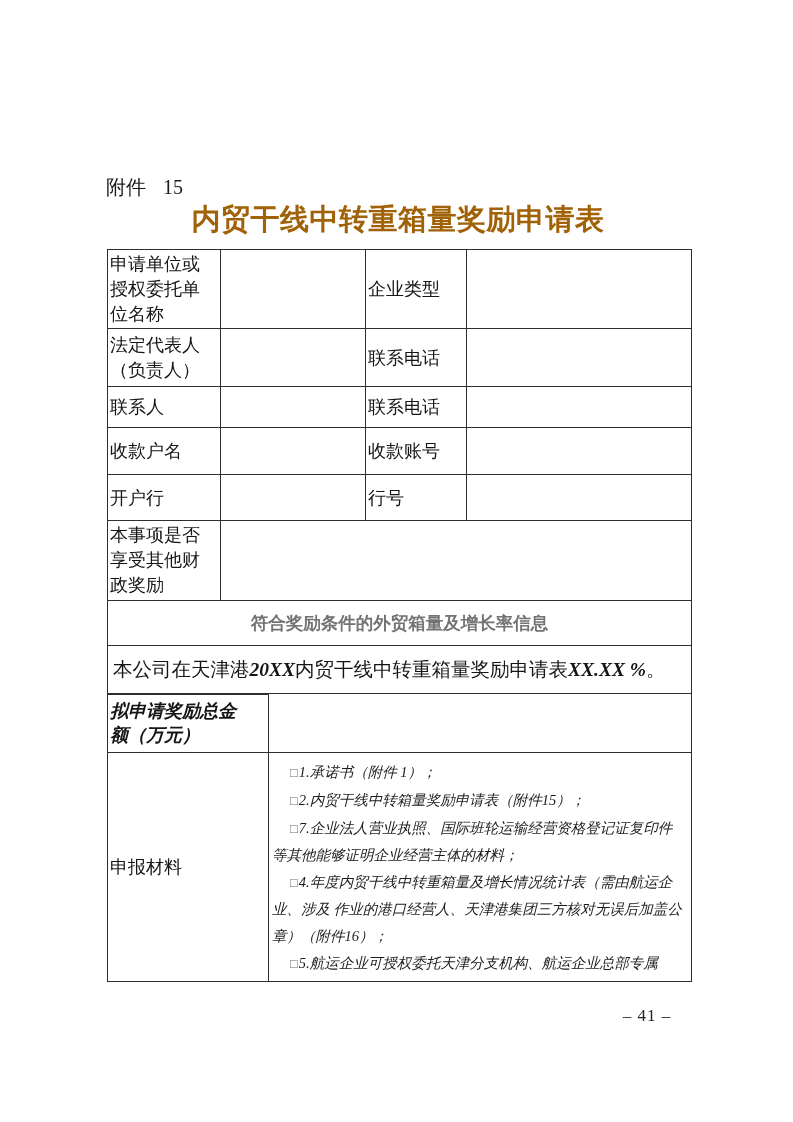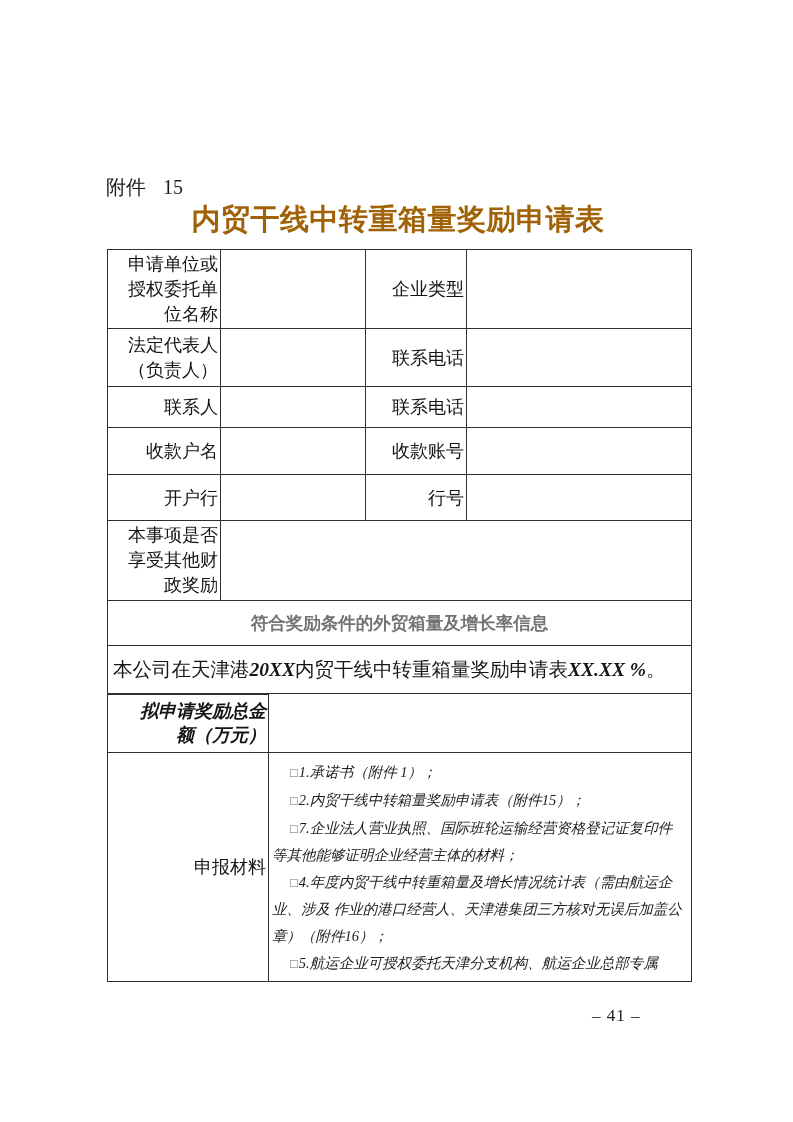--- a/index.html
+++ b/index.html
@@ -26,21 +26,21 @@
   .tablewrap { position: absolute; top: 249px; left: 107px; width: 584px; }
   table.ft { border-collapse: collapse; table-layout: fixed; width: 584px; }
   table.ftb { margin-top: -1.5px; }
   table.ft td { border: 1.5px solid #2e2e2e; }
 
   col.c1 { width: 113px; } col.c2 { width: 145px; }
   col.c3 { width: 101px; } col.c4 { width: 225px; }
   col.d1 { width: 161px; } col.d2 { width: 423px; }
 
   td.lab {
-    text-align: right; vertical-align: middle;
+    text-align: left; vertical-align: middle;
     font-size: 18px; line-height: 1.38; white-space: pre-line;
     color: #151515; padding: 2px;
   }
   td.val { background: #fff; }
   td.sech {
     text-align: center; vertical-align: middle;
     font-weight: bold; font-size: 17.5px; color: #737373;
   }
   td.stmt {
     font-size: 19.5px; padding: 2px 5px; vertical-align: middle; color: #151515;
@@ -49,21 +49,21 @@
 
   td.mats {
     vertical-align: top; padding: 6px 6px 4px 3px;
     font-size: 14.5px; line-height: 26.6px; color: #1c1c1c;
   }
   p.mi { margin: 0; text-indent: 18px; font-style: italic; }
   .cb { color: #6f6f6f; font-size: 13px; padding-right: 1px; }
 
   .pagenum {
     position: absolute; top: 1006px; left: 592px; width: 110px;
-    text-align: left; font-size: 17px; color: #222; letter-spacing: 1px;
+    text-align: center; font-size: 17px; color: #222; letter-spacing: 1px;
   }
 </style>
 </head>
 <body>
 
 <div class="page">
 
   <div class="attachment">附件 15</div>
 
   <div class="title">内贸干线中转重箱量奖励申请表</div>

